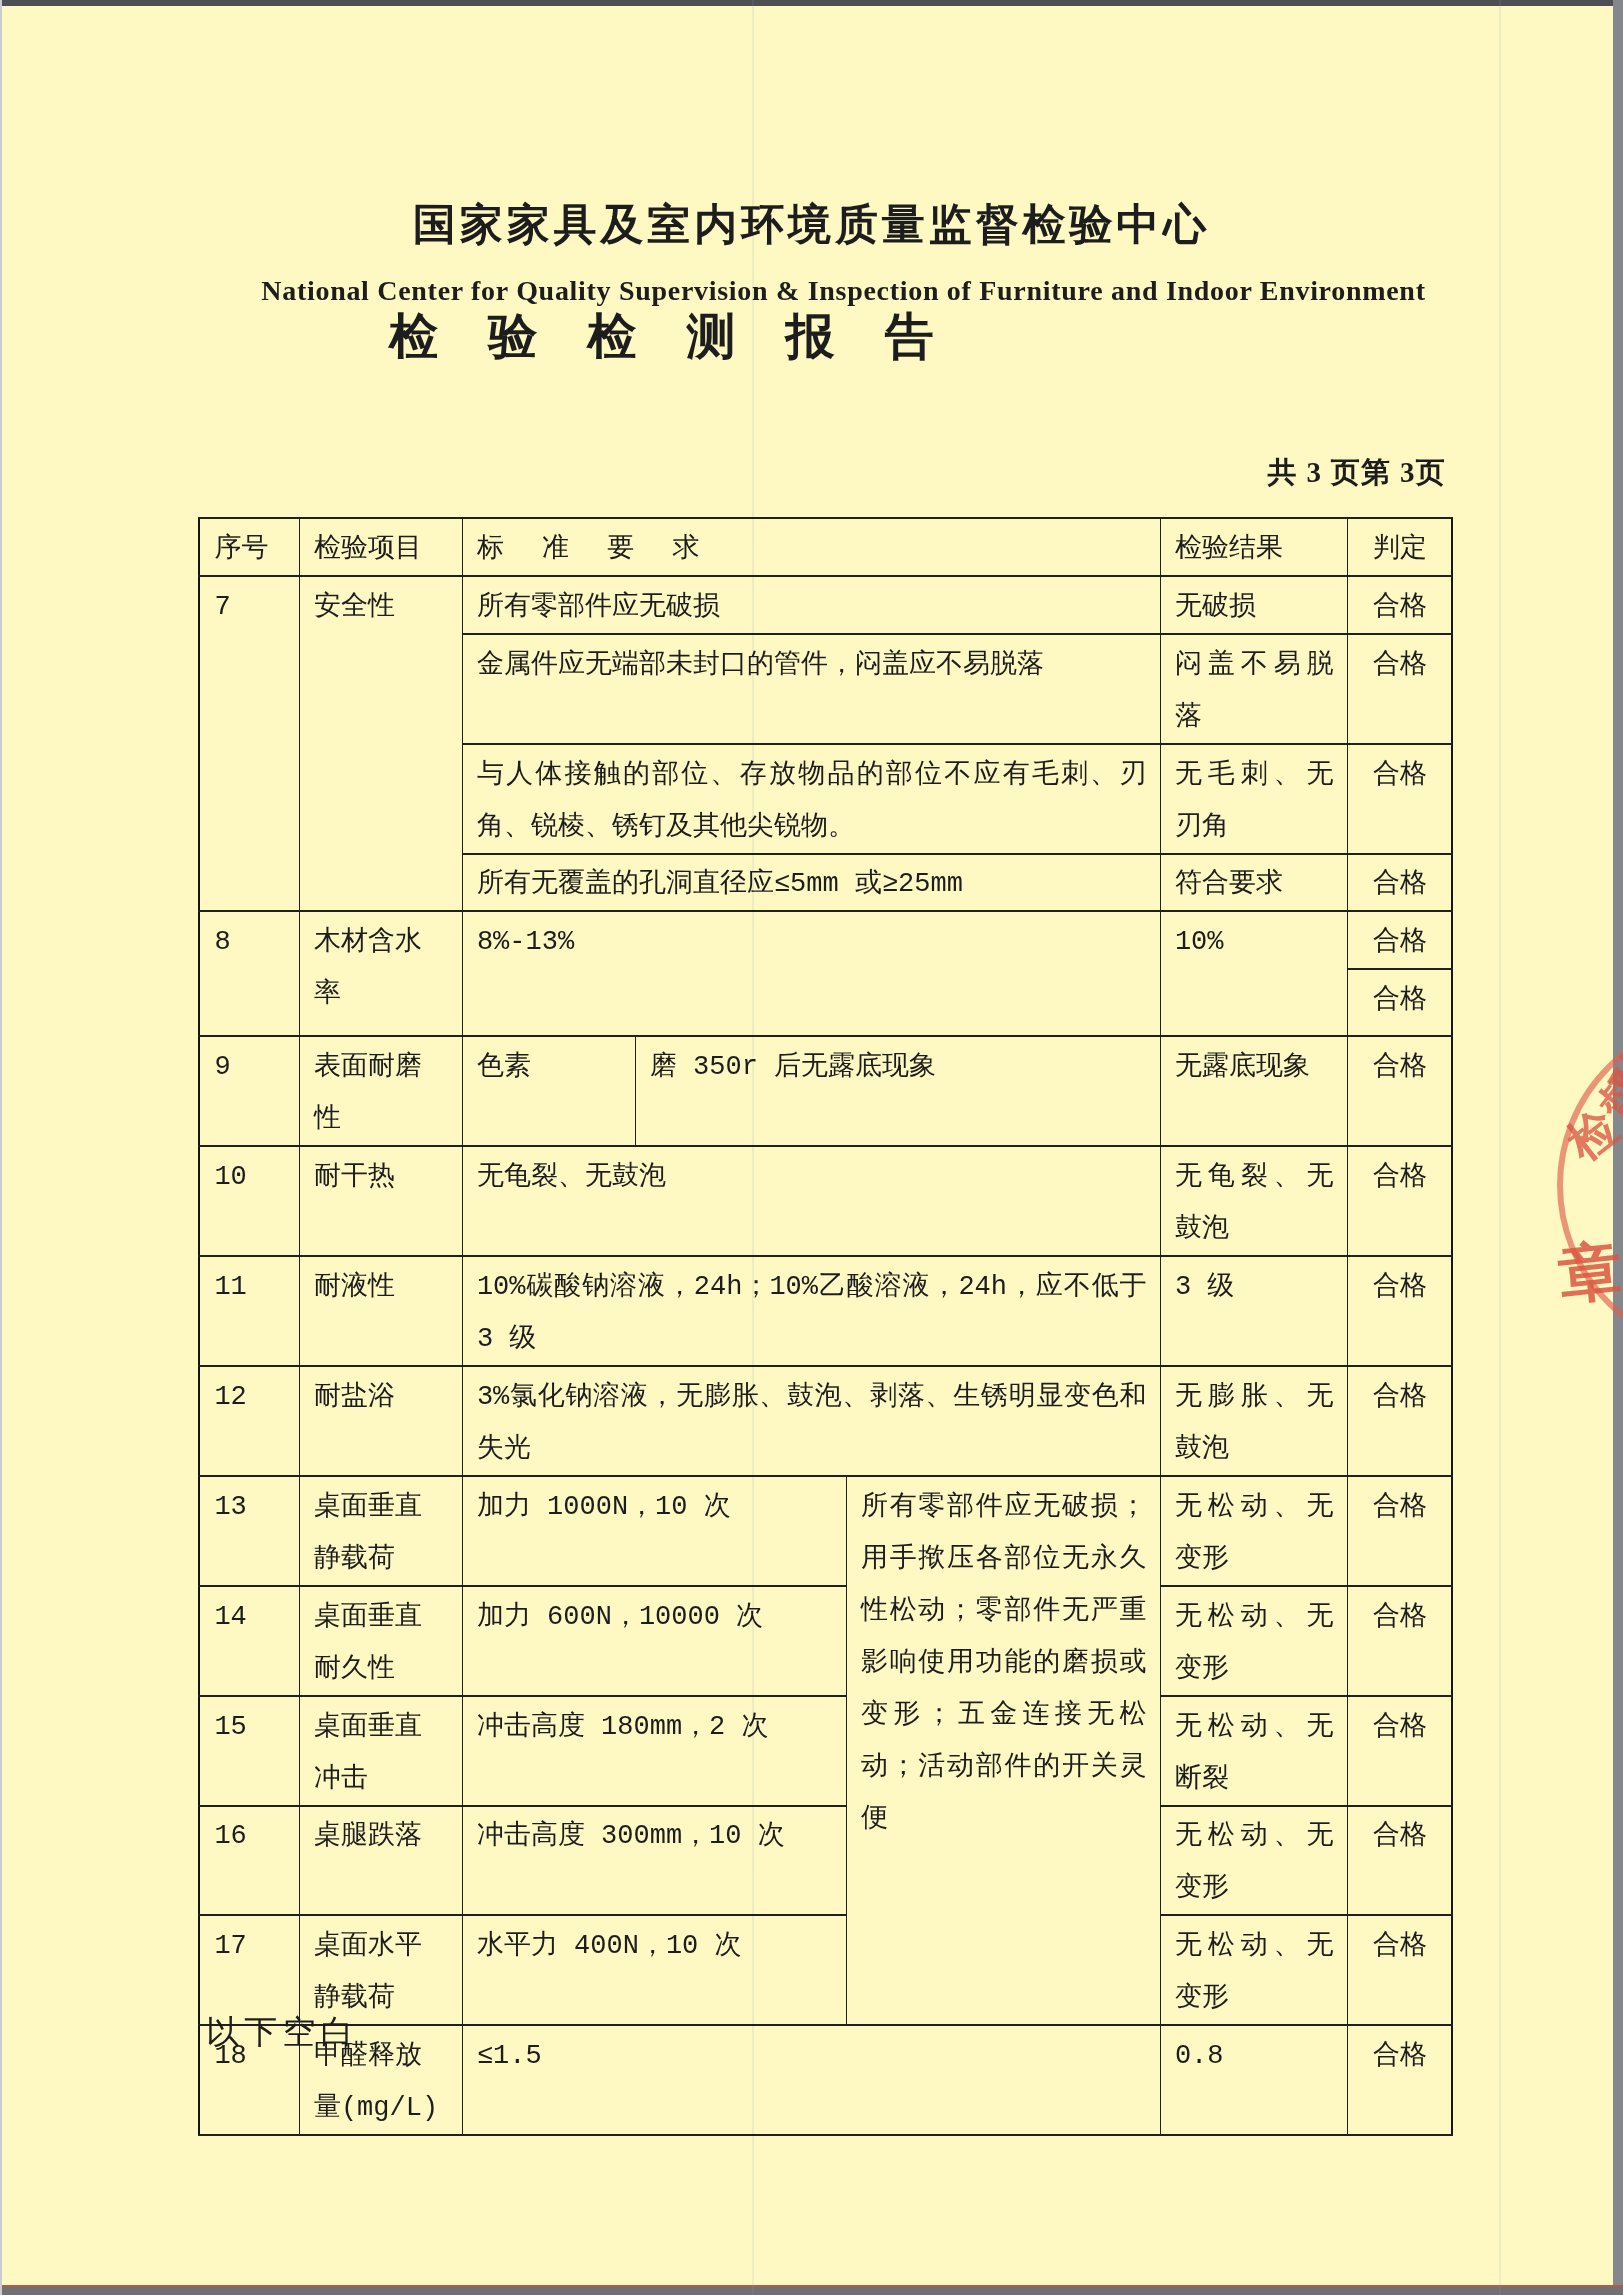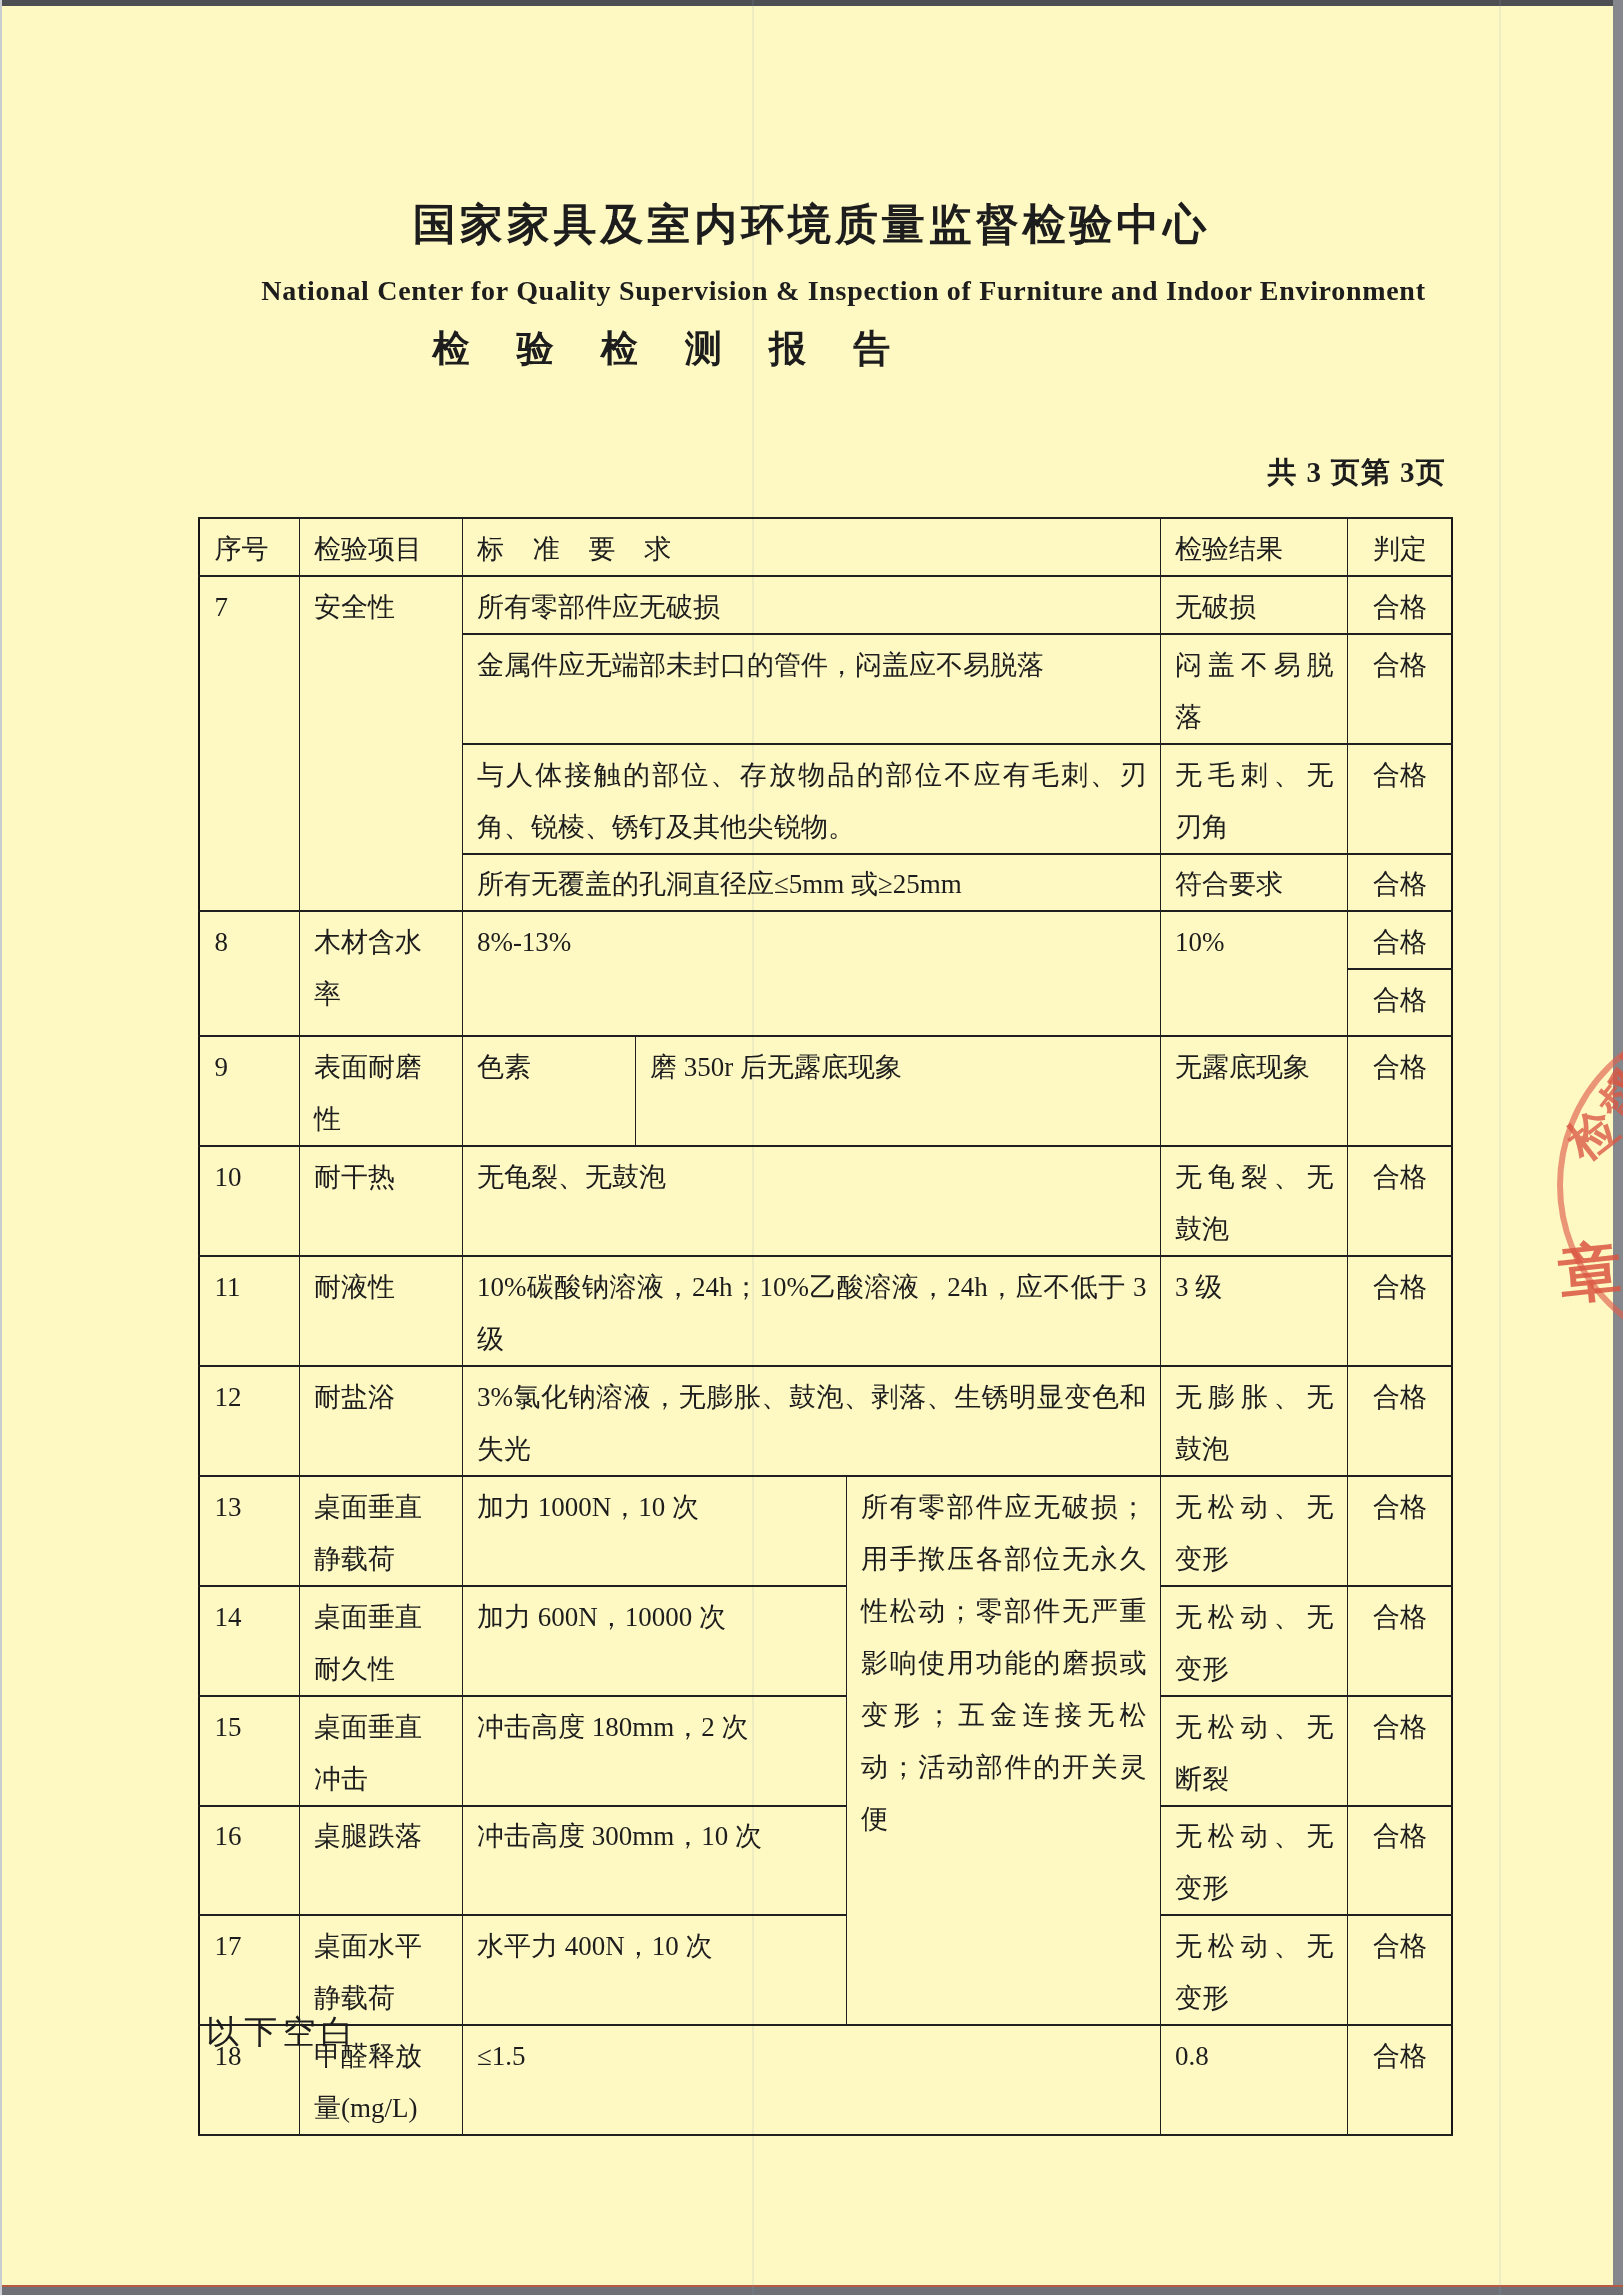--- a/index.html
+++ b/index.html
@@ -18,32 +18,32 @@
   .edge-bottom{position:absolute;left:0;bottom:0;width:1623px;height:8.5px;background:#6e7276;border-top:2px solid #b65a43;}
   .edge-left{position:absolute;left:0;top:0;width:2px;height:2295px;background:#c9cdd1;}
   .scanline{position:absolute;top:0;width:2px;height:2295px;background:rgba(140,160,185,0.14);}
   .sl1{left:752px;} .sl2{left:1499px;}
 
   
   .title-cn{position:absolute;left:0;top:196px;width:1623px;text-align:center;
     font-size:43px;font-weight:bold;letter-spacing:3.9px;}
   .title-en{position:absolute;left:0;top:275px;width:1623px;text-align:center;
     font-size:28px;font-weight:600;letter-spacing:0.7px;padding-left:32px;}
-  .report-title-cn{position:absolute;left:0;top:324px;width:1328px;text-align:center;
-    font-size:37px;font-weight:bold;letter-spacing:5.2px;word-spacing:27.5px;}
+  .report-title-cn{position:absolute;left:0;top:304px;width:1328px;text-align:center;
+    font-size:49px;font-weight:bold;letter-spacing:5.2px;word-spacing:27.5px;}
   .report-title-en{position:absolute;left:0;top:391px;width:1623px;text-align:center;
     font-size:39px;font-weight:600;}
   .report-no{position:absolute;left:196px;top:453px;font-size:29px;font-weight:600;letter-spacing:1.3px;}
   .page-count{position:absolute;right:177px;top:453px;font-size:29px;font-weight:600;letter-spacing:1.3px;}
 
   
   table.report{
     position:absolute;left:198px;top:517px;width:1253px;
     border-collapse:collapse;table-layout:fixed;
-    font-size:27px;line-height:52px;
+    font-size:27px;line-height:52px;font-family:Liberation Mono, monospace;
   }
   table.report td{
     border:1.3px solid #202020;border-top-width:2px;border-bottom-width:2px;
     vertical-align:top;overflow:hidden;
     padding:3.9px 13px 0 14.4px;
   }
   table.report{border:2px solid #161616;}
   td.no{padding-left:18.3px;}
   td.item{padding-right:22px;}
   td.res{padding:3.9px 31px 0 11.8px;text-align:justify;}

